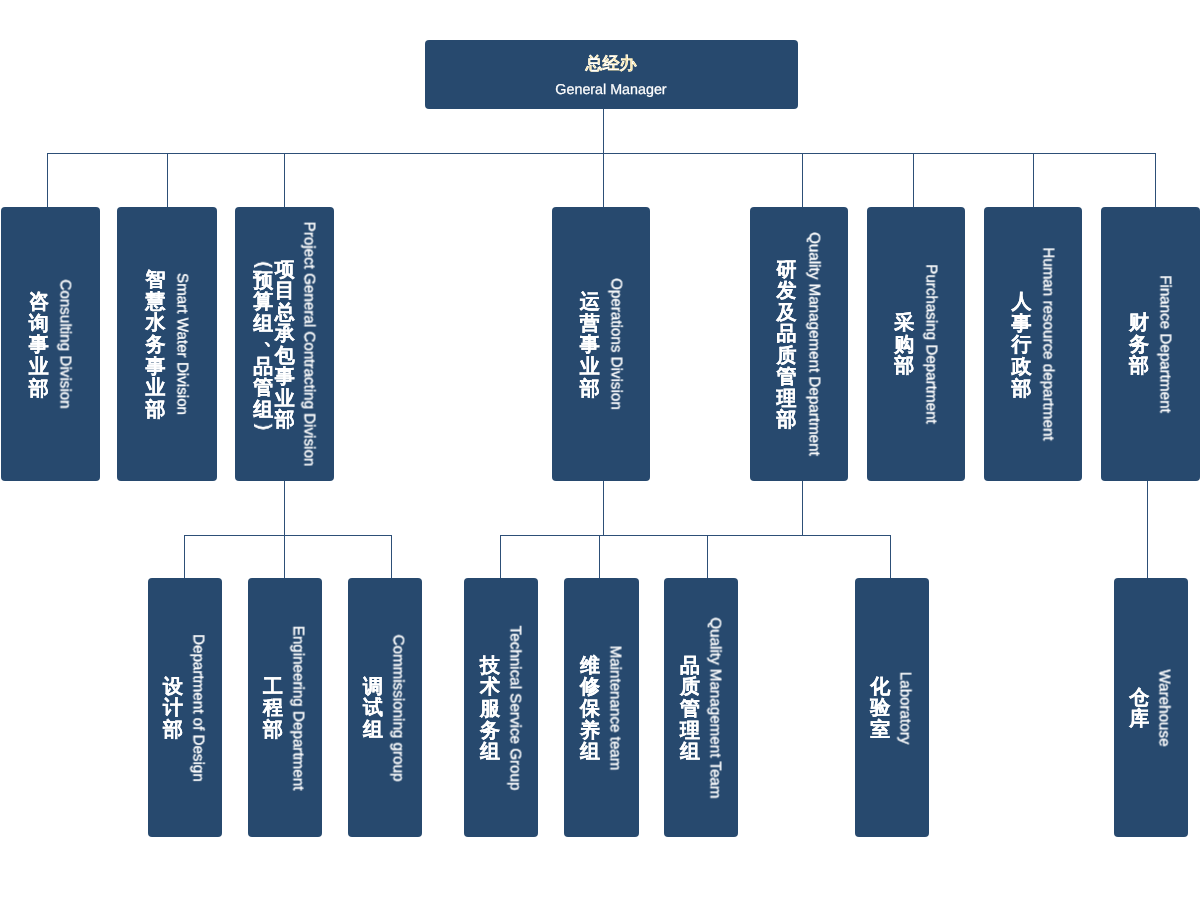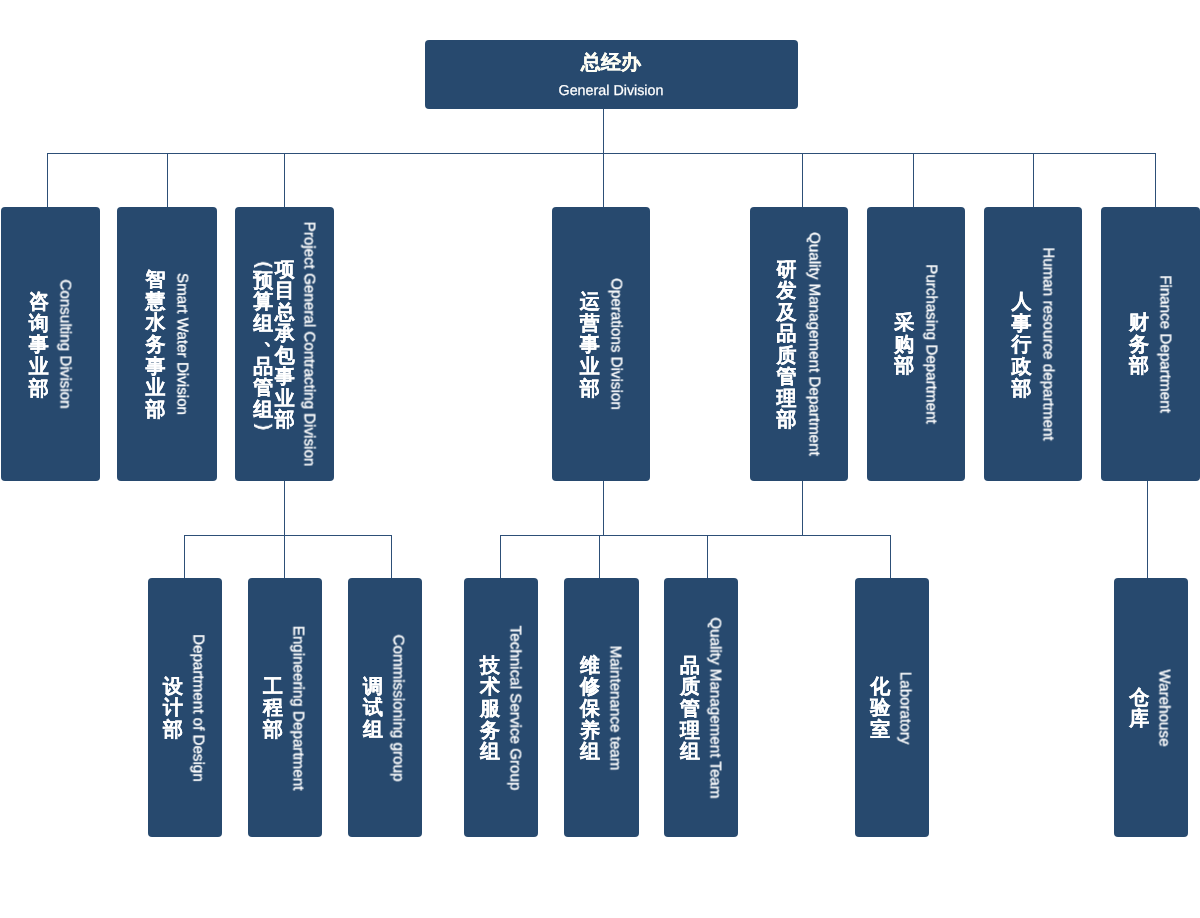--- a/index.html
+++ b/index.html
@@ -4,21 +4,21 @@
 <title>Organization Chart</title>
 <style>
   html,body{margin:0;padding:0;}
   body{width:1200px;height:918px;background:#ffffff;overflow:hidden;
        font-family:"Liberation Sans",sans-serif;
        -webkit-font-smoothing:antialiased;text-rendering:geometricPrecision;}
   #org-chart{position:relative;width:1200px;height:918px;background:#ffffff;}
   .node{position:absolute;background:#27496e;border-radius:4px;}
   .root-stack{position:absolute;left:0;right:0;top:0;bottom:0;
       display:flex;flex-direction:column;align-items:center;justify-content:center;padding-top:3px;box-sizing:border-box;}
-  .root-cn{font-size:20px;font-weight:bold;color:#fef9c3;line-height:1;transform:translateZ(0);
+  .root-cn{font-size:17px;font-weight:bold;color:#eab308;line-height:1;transform:translateZ(0);
        -webkit-text-stroke:0.25px #ffffff;}
   .root-en{font-size:14.3px;color:#ffffff;line-height:1;margin-top:11px;transform:translateZ(0);
        -webkit-text-stroke:0.25px #ffffff;}
   .cnv{position:absolute;top:50%;transform:translate(-50%,calc(-50% + 1.8px));
        display:flex;flex-direction:row-reverse;align-items:center;justify-content:center;gap:1.5px;}
   .cnv .col{display:block;}
   .cnv i{display:block;font-style:normal;font-weight:bold;color:#ffffff;text-align:center;
         -webkit-text-stroke:0.2px #ffffff;transform:translateZ(0);}
   .cnv i.rotg{transform:rotate(90deg) translateZ(0);}
   .cnv i.punc-shift{transform:translate(0.49em,-0.37em) translateZ(0);}
@@ -52,21 +52,21 @@
   <div class="conn" style="left:500.00px;top:534.80px;width:391.10px;height:1.3px;"></div>
   <div class="conn" style="left:500.00px;top:535.40px;width:1.3px;height:42.80px;"></div>
   <div class="conn" style="left:598.80px;top:535.40px;width:1.3px;height:42.80px;"></div>
   <div class="conn" style="left:706.90px;top:535.40px;width:1.3px;height:42.80px;"></div>
   <div class="conn" style="left:889.90px;top:535.40px;width:1.3px;height:42.80px;"></div>
   <div class="conn" style="left:1147.10px;top:481.00px;width:1.3px;height:97.20px;"></div>
  </div>
  <div class="node" style="left:424.50px;top:40.00px;width:373.00px;height:69.00px;">
   <div class="root-stack">
    <div class="root-cn">总经办</div>
-   <div class="root-en">General Division</div>
+   <div class="root-en">General Manager</div>
   </div>
  </div>
  <div class="node" style="left:0.80px;top:207.00px;width:99.00px;height:274.00px;">
   <div class="cnv" style="left:38.00px;font-size:20px;line-height:21.65px;">
         <span class="col">
           <i>咨</i>
           <i>询</i>
           <i>事</i>
           <i>业</i>
           <i>部</i>

